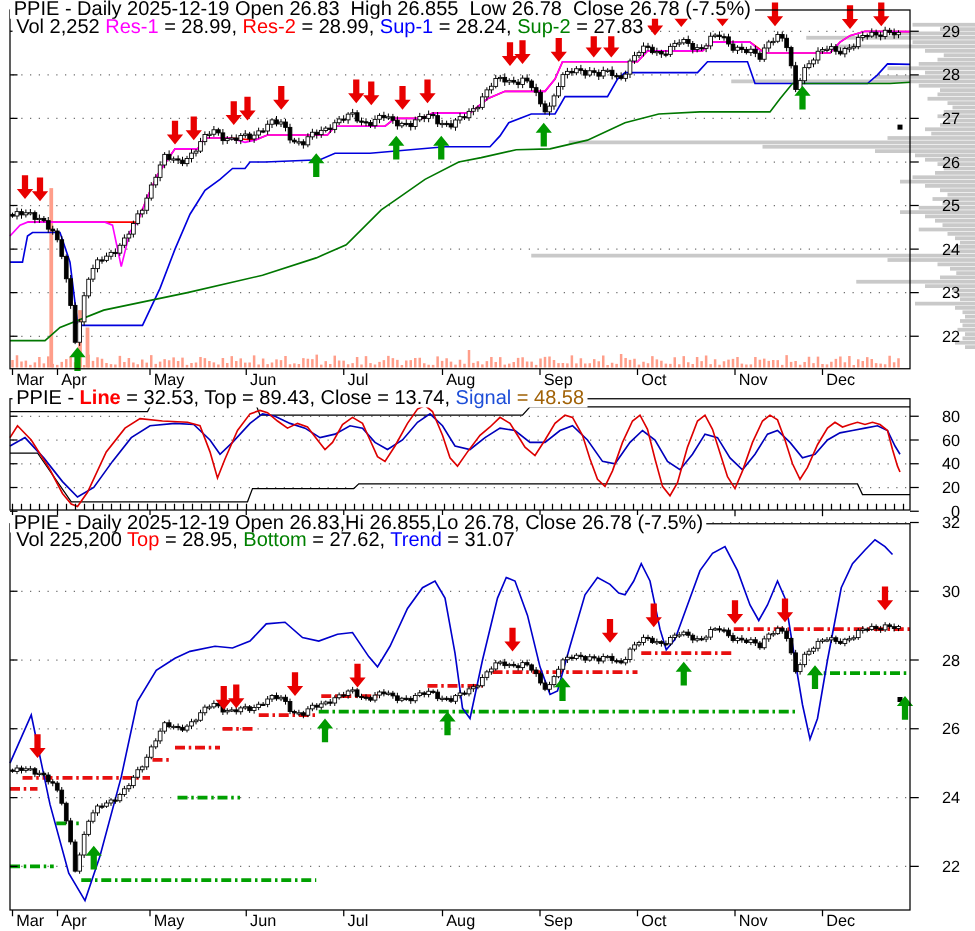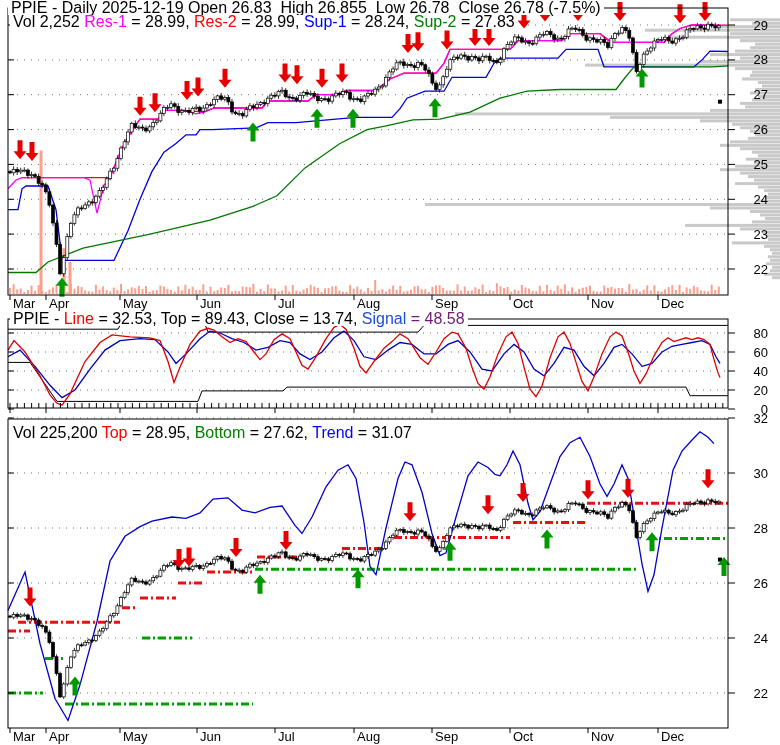--- a/index.html
+++ b/index.html
@@ -10,22 +10,23 @@
   svg{position:absolute;left:0;top:0;}
   text{font-family:"Liberation Sans", sans-serif;}
 </style>
 </head>
 <body>
 
 <div id="wrap">
   <div class="ttl" style="left:8px;top:1px">PPIE - Daily 2025-12-19 Open 26.83  High 26.855  Low 26.78  Close 26.78 (-7.5%)</div>
   <div class="ttl" style="left:10px;top:15px"><span style="color: rgb(0, 0, 0);">Vol 2,252 </span><span style="color: rgb(255, 0, 255);">Res-1</span><span style="color: rgb(0, 0, 0);"> = 28.99, </span><span style="color: rgb(255, 0, 0);">Res-2</span><span style="color: rgb(0, 0, 0);"> = 28.99, </span><span style="color: rgb(0, 0, 255);">Sup-1</span><span style="color: rgb(0, 0, 0);"> = 28.24, </span><span style="color: rgb(0, 128, 0);">Sup-2</span><span style="color: rgb(0, 0, 0);"> = 27.83</span></div>
 
-  <div class="ttl" style="left:10px;top:312px"><span style="color: rgb(0, 0, 0);">PPIE - </span><span style="color: rgb(255, 0, 0);">Line</span><span style="color: rgb(0, 0, 0);"> = 32.53, Top = 89.43, Close = 13.74, </span><span style="color: #1d4ed8;">Signal</span><span style="color: #701a75;"> = 48.58</span></div>
+  <div class="ttl" style="left:10px;top:312px"><span style="color: rgb(0, 0, 0);">PPIE - </span><span style="color: rgb(255, 0, 0); font-weight: bold;">Line</span><span style="color: rgb(0, 0, 0);"> = 32.53, Top = 89.43, Close = 13.74, </span><span style="color: #1d4ed8;">Signal</span><span style="color: #a16207;"> = 48.58</span></div>
 
+  <div class="ttl" style="left:8px;top:412px">PPIE - Daily 2025-12-19 Open 26.83,Hi 26.855,Lo 26.78, Close 26.78 (-7.5%)</div>
   <div class="ttl" style="left:10px;top:426px"><span style="color: rgb(0, 0, 0);">Vol 225,200 </span><span style="color: rgb(255, 0, 0);">Top</span><span style="color: rgb(0, 0, 0);"> = 28.95, </span><span style="color: rgb(0, 128, 0);">Bottom</span><span style="color: rgb(0, 0, 0);"> = 27.62, </span><span style="color: rgb(0, 0, 255);">Trend</span><span style="color: rgb(0, 0, 0);"> = 31.07</span></div>
 
   <svg id="chart" width="780" height="745" viewBox="0 0 780 745">
       <g>
         <rect x="730" y="18.3" width="50" height="3" fill="#c9c9c9"></rect>
         <rect x="752" y="21.8" width="28" height="3" fill="#c9c9c9"></rect>
         <rect x="720" y="25.2" width="60" height="3" fill="#c9c9c9"></rect>
         <rect x="645" y="28.7" width="135" height="3" fill="#c9c9c9"></rect>
         <rect x="730" y="32.2" width="50" height="3" fill="#c9c9c9"></rect>
         <rect x="670" y="35.7" width="110" height="3" fill="#c9c9c9"></rect>

